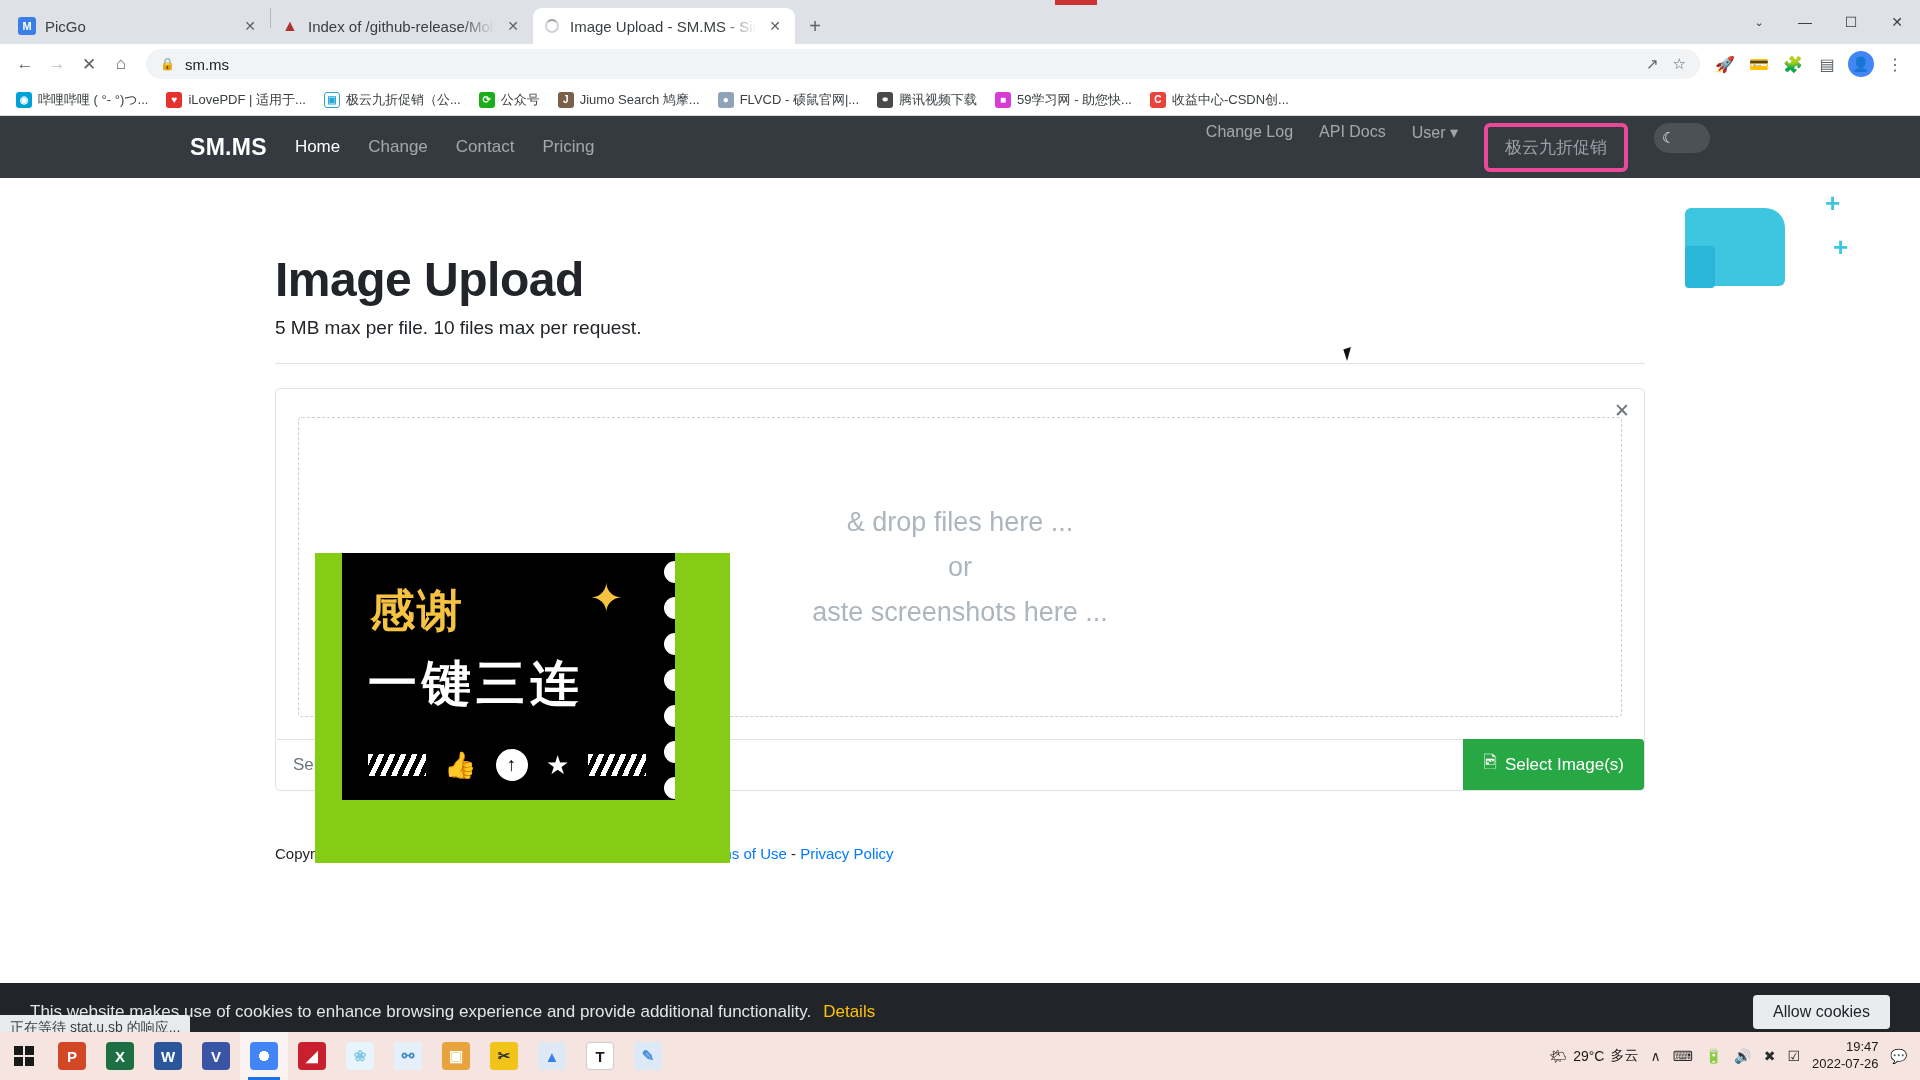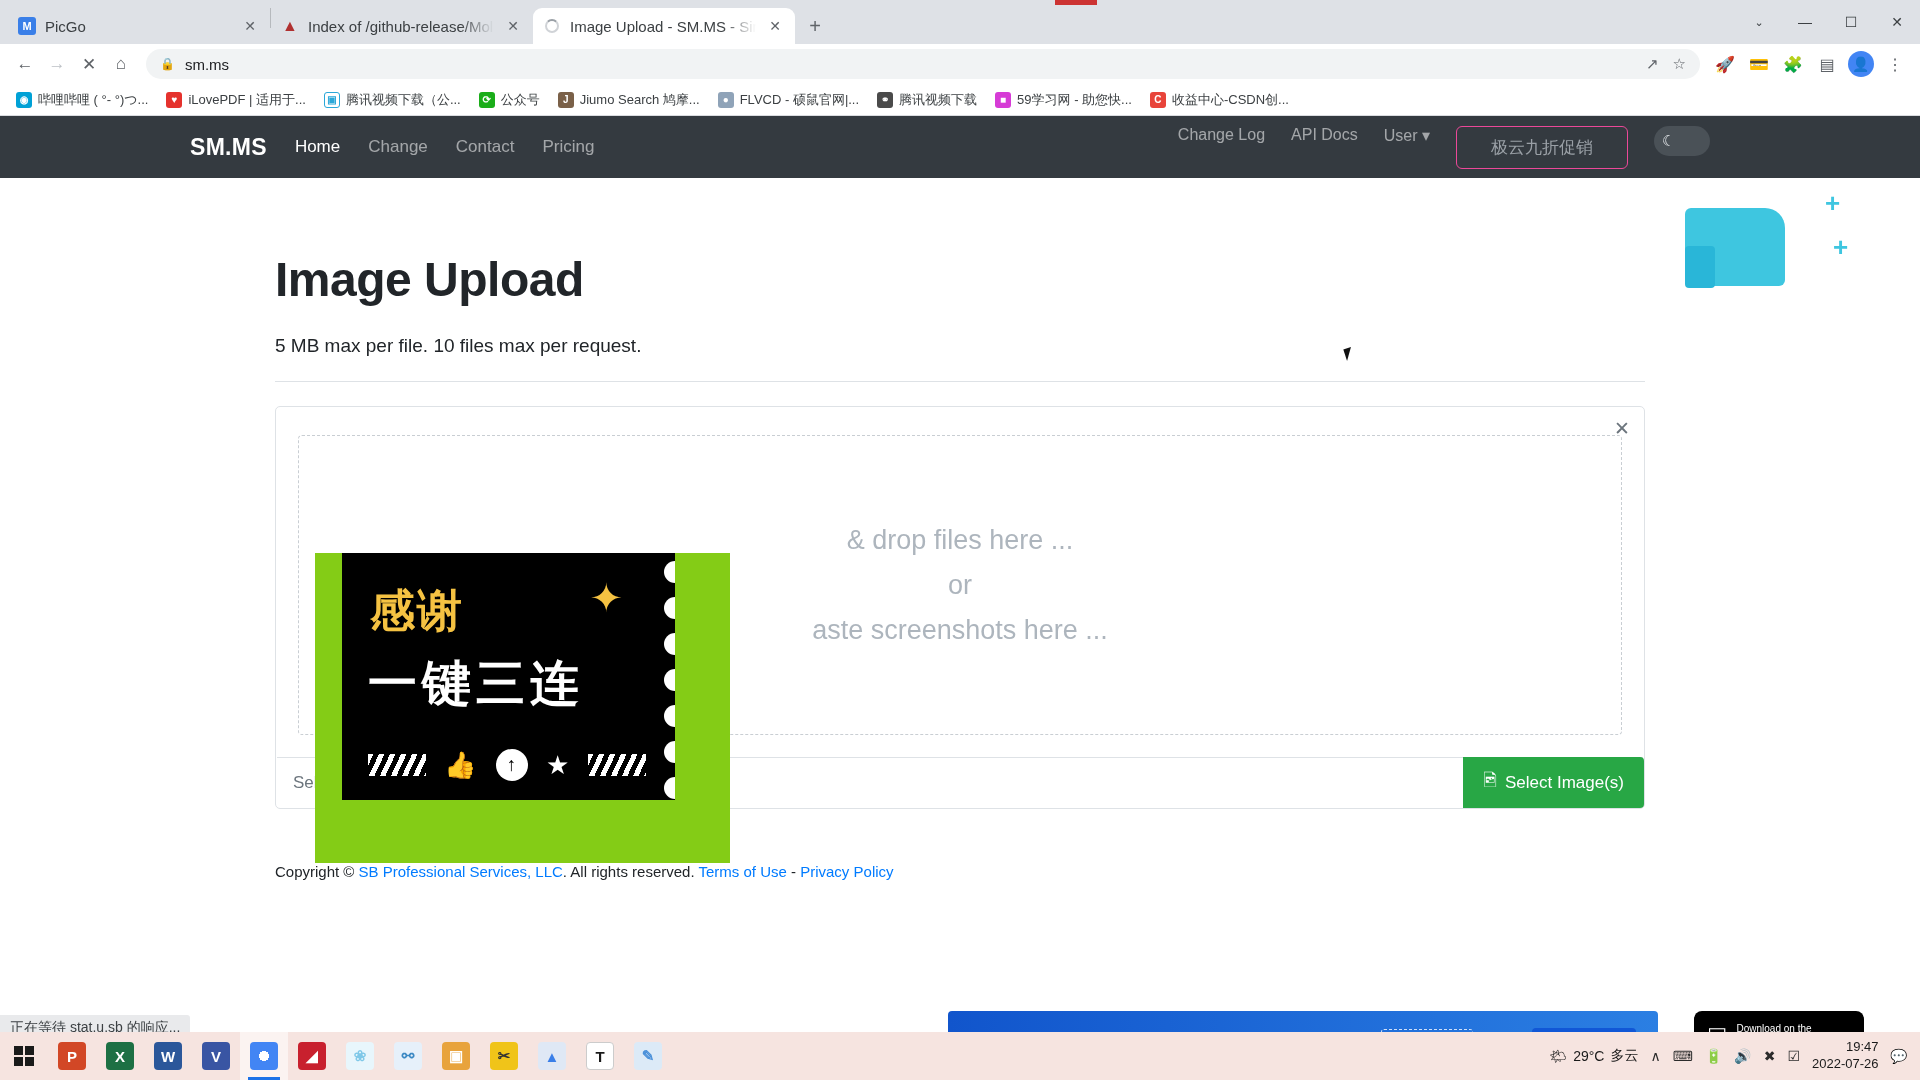--- a/index.html
+++ b/index.html
@@ -112,31 +112,31 @@
   .navbar {
     height: 62px; background: #343a40; display: flex; align-items: center;
     padding: 0 0 0 190px; color: #fff;
   }
   .brand { font-size: 23px; font-weight: 700; letter-spacing: .3px; margin-right: 28px; }
   .nav-links { display: flex; align-items: flex-end; gap: 28px; font-size: 17px; }
   .nav-link { color: rgba(255,255,255,.55); }
   .nav-link.active { color: #ffffff; }
   .nav-right { margin-left: auto; display: flex; align-items: flex-start; gap: 26px; padding-right: 210px; }
   .promo-btn {
-    border: 1px solid #ec4899; color: #9aa0a6; border-radius: 6px;
-    padding: 9px 34px; font-size: 17px;
+    border: 4px solid #ec4899; color: #9aa0a6; border-radius: 6px;
+    padding: 9px 17px; font-size: 17px;
   }
   .moon-toggle {
     width: 56px; height: 30px; border-radius: 16px; background: #4a5157;
     display: flex; align-items: center; padding: 0 8px; color: #dfe3e6; font-size: 15px;
   }
 
   .container { width: 1390px; margin: 0 auto; padding: 0 10px; }
   .h1 { font-size: 48px; font-weight: 700; color: #212529; padding-top: 50px; letter-spacing: -.5px; margin-top: 24px; }
-  .sub { font-size: 19px; color: #212529; margin-top: 28px; }
+  .sub { font-size: 19px; color: #212529; margin-top: 10px; }
   .hr { border-top: 1px solid #dee2e6; margin-top: 24px; }
 
   .upload-card {
     margin-top: 24px; border: 1px solid #dee2e6; border-radius: 5px; position: relative;
     background: #fff;
   }
   .card-close {
     position: absolute; right: 14px; top: 10px; font-size: 19px; color: #6c757d;
   }
   .dropzone {
@@ -349,21 +349,21 @@
     <div class="bm">
       <span class="bm-ico" style="background:#00a1d6">◉</span>
       <span class="bm-label">哔哩哔哩 ( °- °)つ...</span>
     </div>
     <div class="bm">
       <span class="bm-ico" style="background:#e5322d">♥</span>
       <span class="bm-label">iLovePDF | 适用于...</span>
     </div>
     <div class="bm">
       <span class="bm-ico" style="background:#fff;color:#2aa7d8;border:1px solid #2aa7d8">▣</span>
-      <span class="bm-label">腾讯视频下载（公...</span>
+      <span class="bm-label">极云九折促销（公...</span>
     </div>
     <div class="bm">
       <span class="bm-ico" style="background:#1aad19">⟳</span>
       <span class="bm-label">公众号</span>
     </div>
     <div class="bm">
       <span class="bm-ico" style="background:#7a6048">J</span>
       <span class="bm-label">Jiumo Search 鸠摩...</span>
     </div>
     <div class="bm">
@@ -476,20 +476,25 @@
     </div>
 
     <div class="appstore">
       <span class="as-apple"></span>
       <span>
         <span class="as-t1" style="display:block">Download on the</span>
         <span class="as-t2" style="display:block">App Store</span>
       </span>
     </div>
 
+    <div class="cookiebar">
+      <span>This website makes use of cookies to enhance browsing experience and provide additional functionality.</span>
+      <span class="cookie-details">Details</span>
+      <span class="allow-btn">Allow cookies</span>
+    </div>
 
     <div class="statusbar">正在等待 stat.u.sb 的响应...</div>
 
     <div class="cursor"></div>
   </div>
 
   <div class="taskbar">
     <div class="tb-start">
       <span class="win-logo">
           <i></i>

